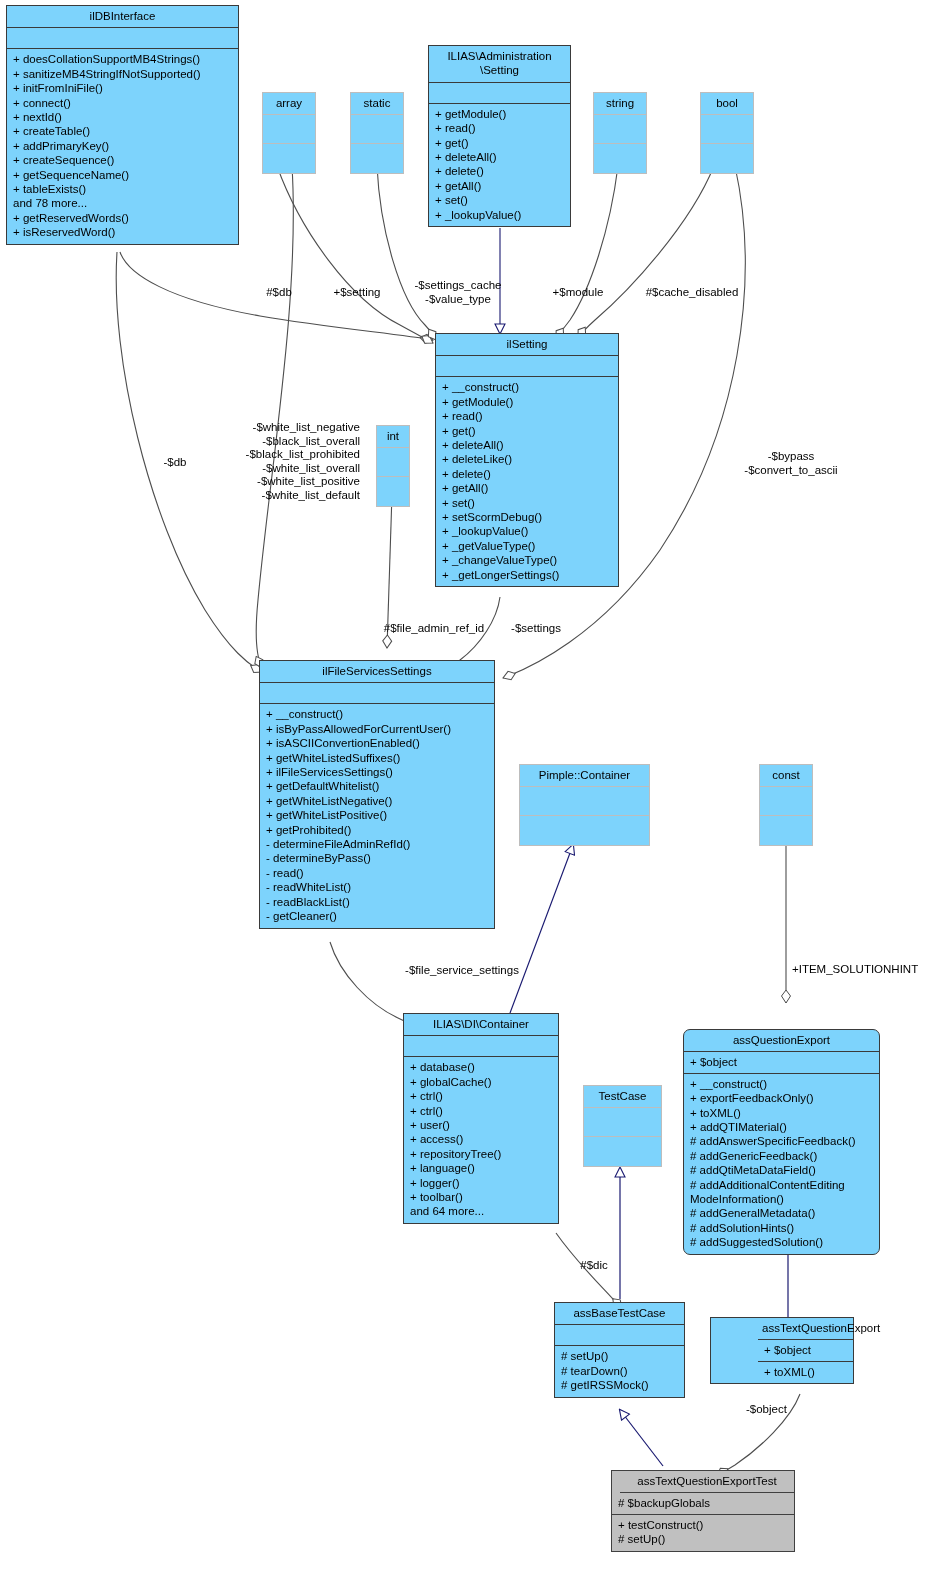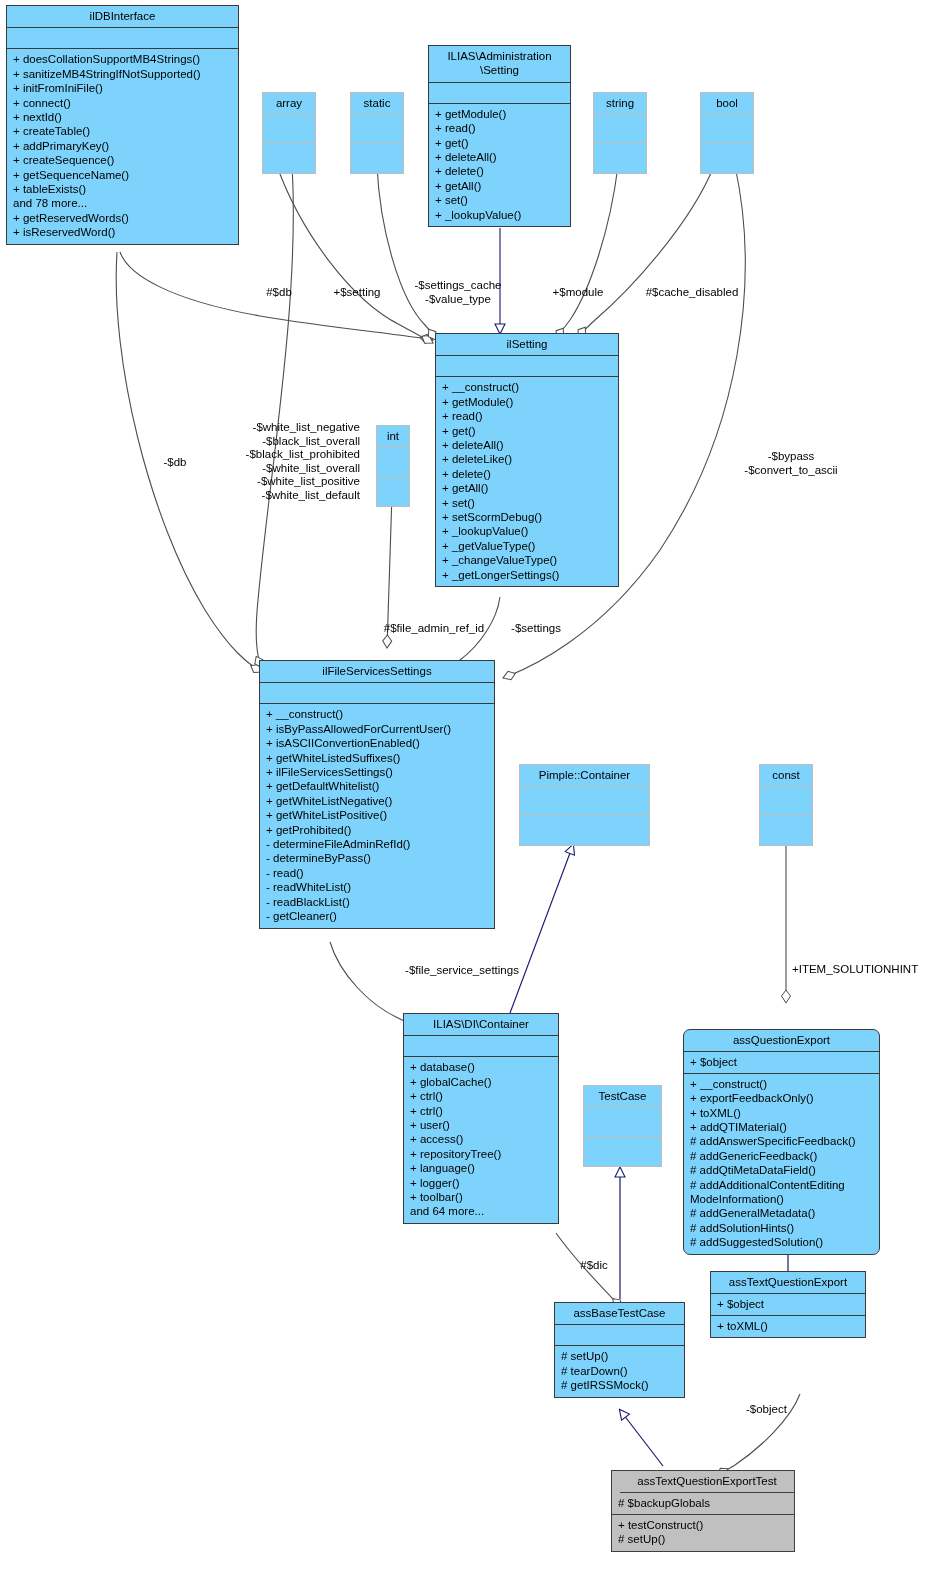--- a/index.html
+++ b/index.html
@@ -307,21 +307,21 @@
     <div class="attrs">
         <div class="row" style="height:14px"></div>
       </div>
     <div class="ops">
       <div class="row"># setUp()</div>
       <div class="row"># tearDown()</div>
       <div class="row"># getIRSSMock()</div>
     </div>
   </div>
 
-  <div class="uml solid" style="left:710px;top:1271px;width:156px;">
+  <div class="uml solid" style="left:710px;top:1317px;width:144px;padding-left:47px;">
     <div class="name">assTextQuestionExport</div>
     <div class="attrs">
       <div class="row">+ $object</div>
     </div>
     <div class="ops">
       <div class="row">+ toXML()</div>
     </div>
   </div>
 
   <div class="uml highlight" style="left:611px;top:1470px;width:184px;">

